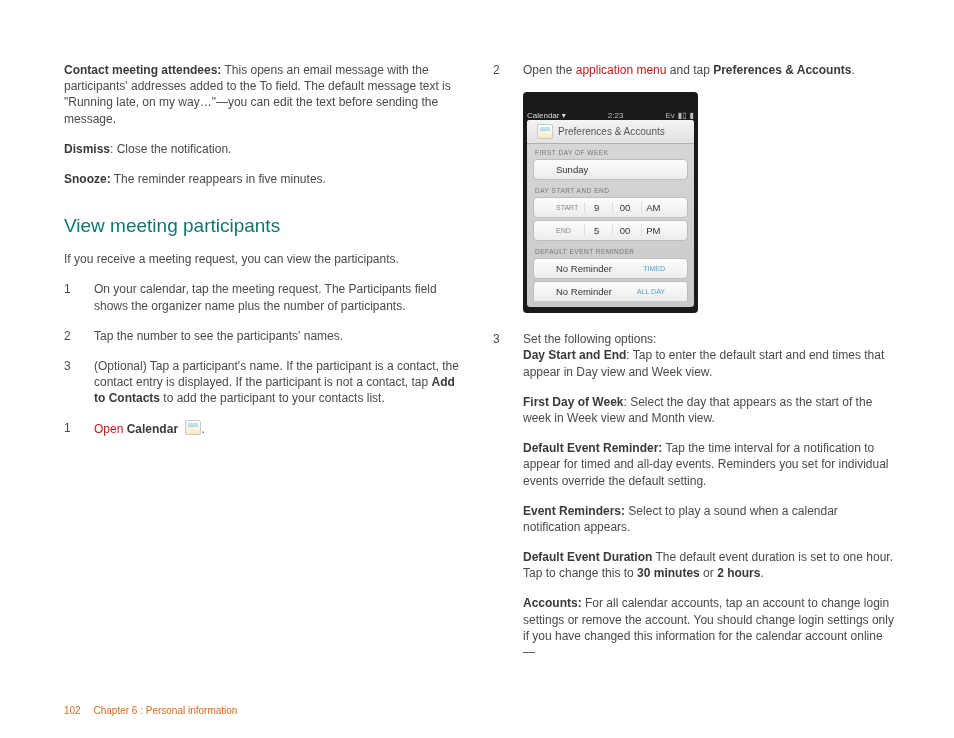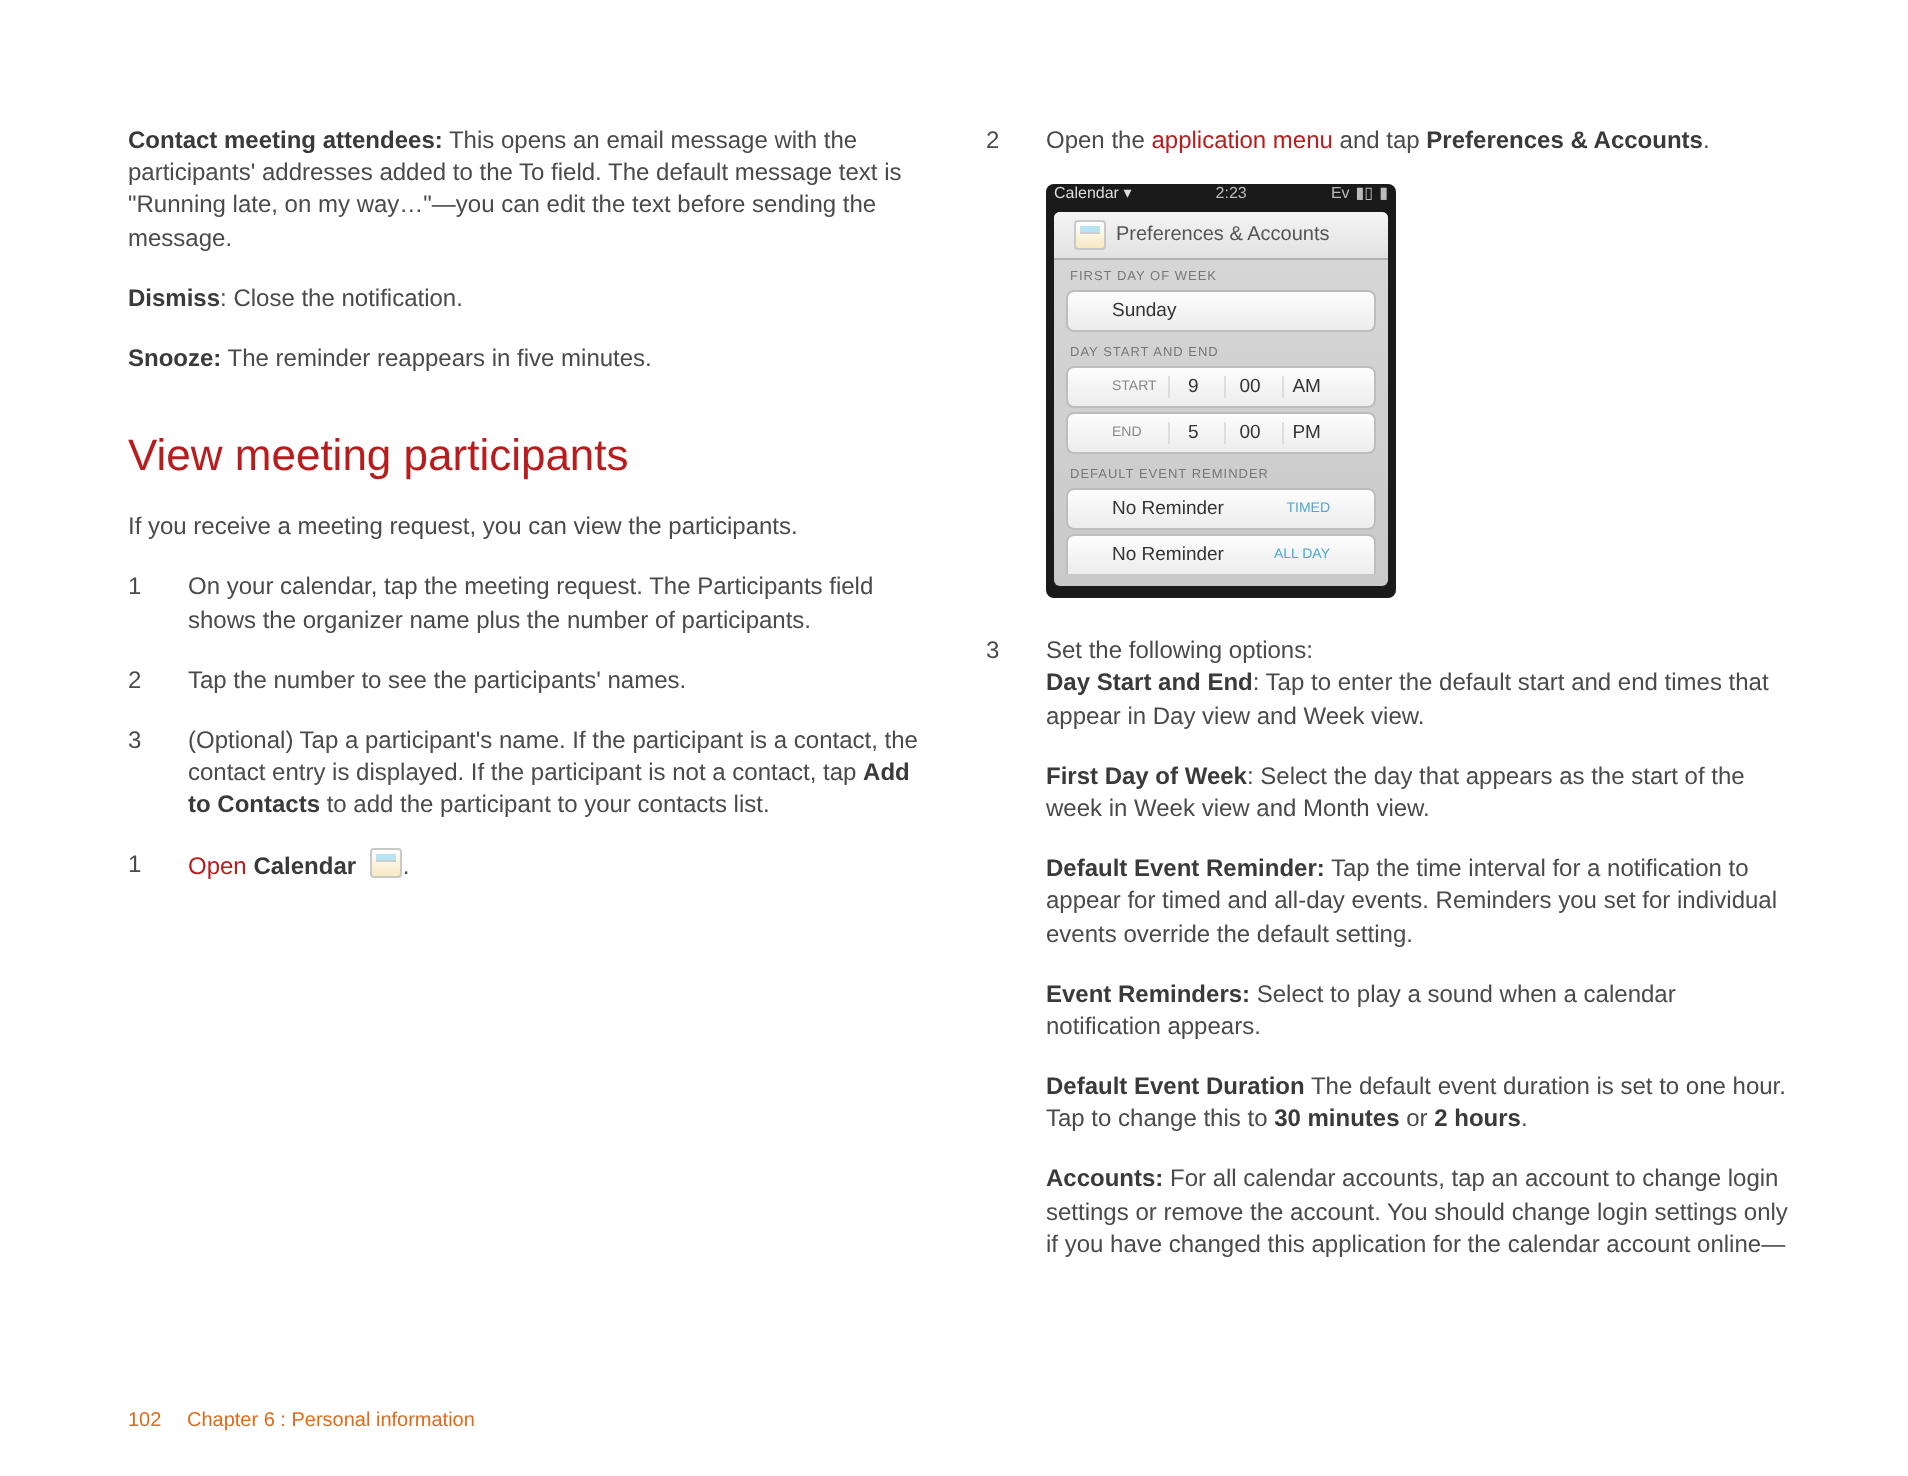--- a/index.html
+++ b/index.html
@@ -22,23 +22,23 @@
   .col {
     flex: 1;
     width: 380px;
   }
   .p {
     line-height: 1.35;
     margin: 0 0 14px 0;
   }
   .bold { font-weight: 600; color:#3a3a3a; }
   .h2 {
-    font-size: 22px;
+    font-size: 19px;
     font-weight: 300;
-    color: #b91c1c;
+    color: #0f766e;
     margin: 28px 0 14px 0;
   }
   .link { color: #b91c1c; }
   .step {
     display: flex;
     gap: 18px;
     margin-bottom: 14px;
     line-height: 1.35;
   }
   .step-num {
@@ -64,22 +64,22 @@
   .phone {
     width: 175px;
     background: #1a1a1a;
     border-radius: 4px;
     padding: 0 0 6px 0;
     margin: 4px 0 18px 30px;
     font-size: 9px;
     color:#333;
   }
   .ph-bar {
-    height: 14px;
-    display:flex; align-items:flex-start;
+    height: 28px;
+    display:flex; align-items:flex-end;
     padding: 0 4px;
     color:#bbb;
     font-size:8px;
   }
   .ph-bar .sp { flex:1; }
   .ph-bar .menu { color:#ddd; }
   .ph-body {
     background: linear-gradient(#d8d8d8,#c9c9c9);
     margin: 0 4px;
     border-radius: 3px;
@@ -222,21 +222,21 @@
     <div class="step">
       <div class="step-num">3</div>
       <div class="step-body">
         <span>Set the following options:</span>
 
         <p class="p"><span class="bold">Day Start and End</span><span>: Tap to enter the default start and end times that appear in Day view and Week view.</span></p>
         <p class="p opt-sub"><span class="bold">First Day of Week</span><span>: Select the day that appears as the start of the week in Week view and Month view.</span></p>
         <p class="p"><span class="bold">Default Event Reminder:</span><span> Tap the time interval for a notification to appear for timed and all-day events. Reminders you set for individual events override the default setting.</span></p>
         <p class="p"><span class="bold">Event Reminders:</span><span> Select to play a sound when a calendar notification appears.</span></p>
         <p class="p"><span class="bold">Default Event Duration</span><span> The default event duration is set to one hour. Tap to change this to </span><span class="bold">30 minutes</span><span> or </span><span class="bold">2 hours</span><span>.</span></p>
-        <p class="p"><span class="bold">Accounts:</span><span> For all calendar accounts, tap an account to change login settings or remove the account. You should change login settings only if you have changed this application for the calendar account online—</span></p>
+        <p class="p"><span class="bold">Accounts:</span><span> For all calendar accounts, tap an account to change login settings or remove the account. You should change login settings only if you have changed this information for the calendar account online—</span></p>
       </div>
     </div>
 
   </div>
 </div>
 
 <div class="footer">
   <span class="pg">102</span>
   <span class="ch">Chapter 6 : Personal information</span>
 </div>

